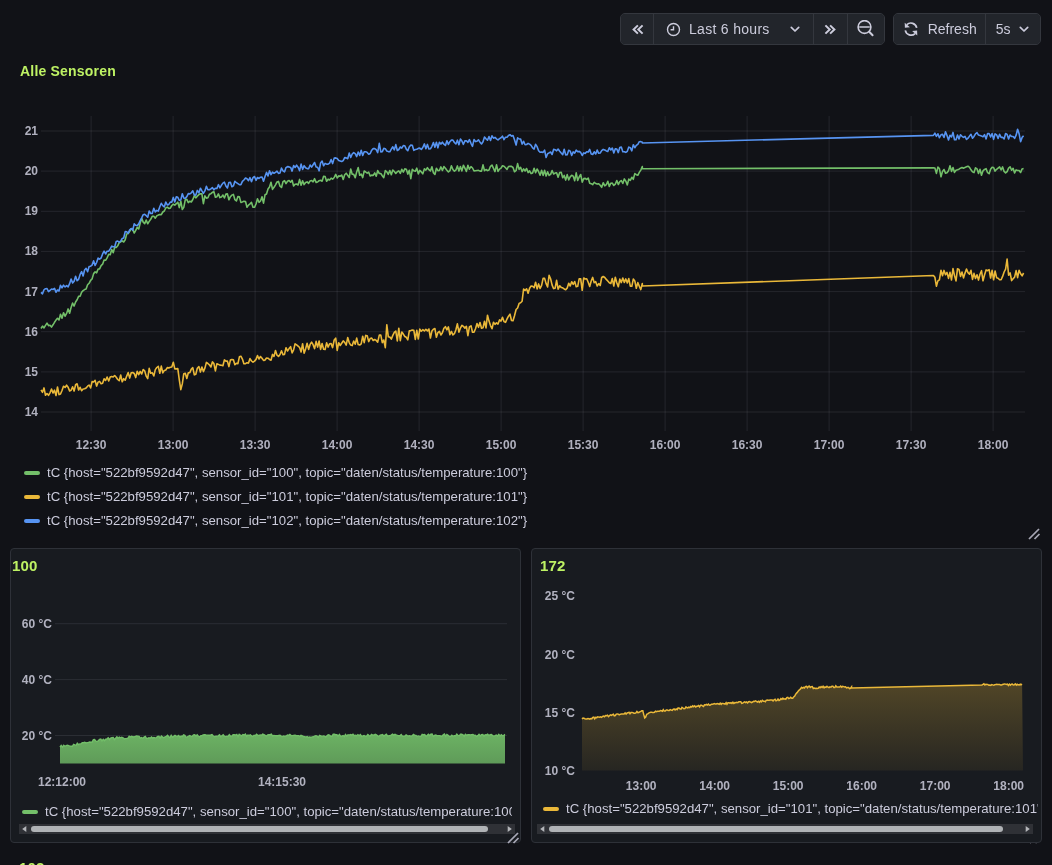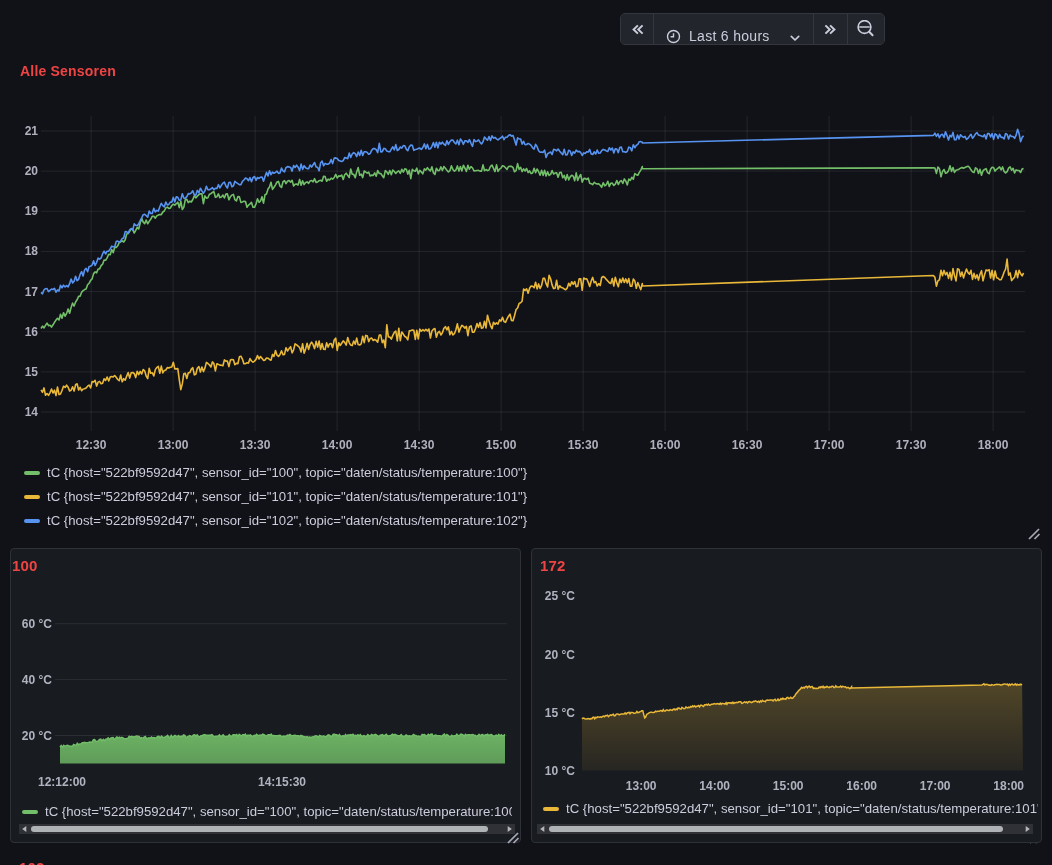--- a/index.html
+++ b/index.html
@@ -1,57 +1,74 @@
 <!DOCTYPE html>
 <html><head><meta charset="utf-8">
 <style>
 * { margin:0; padding:0; box-sizing:border-box; }
 html,body { width:1052px; height:865px; background:#111217; overflow:hidden;
   font-family:"Liberation Sans", sans-serif; }
 .abs { position:absolute; }
 .panel { position:absolute; background:#181b20; border:1px solid #2e3138; border-radius:4px; }
-.ptitle { position:absolute; font-size:15px; font-weight:700; color:#ef4444; letter-spacing:0.2px; }
+.ptitle { position:absolute; font-size:15px; font-weight:700; color:#bef264; letter-spacing:0.2px; }
 .ax { font-family:"Liberation Sans", sans-serif; font-size:12px; font-weight:700; fill:rgba(204,204,220,0.85); }
 .leg { position:absolute; display:flex; align-items:center; font-size:13.2px; color:#ccccdc; white-space:nowrap; }
 .sw { display:inline-block; width:16px; height:4px; border-radius:2px; margin-right:7px; flex:none; }
 .toolbtn { display:flex; align-items:center; background:#22252b; height:30px; }
 .tooltext { color:#ccccdc; font-size:14px; font-weight:500; }
 .grip { position:absolute; width:14px; height:14px; }
 .sbar { position:absolute; height:10px; background:#2f3136; display:flex; align-items:center; }
 .sthumb { position:absolute; top:2px; height:6px; background:#b0b3b6; border-radius:3px; }
 </style></head>
 <body>
 
 <div class="abs" style="left:620px; top:13px; display:flex;">
   <div style="display:flex; border:1px solid #34373e; border-radius:5px; overflow:hidden; background:#22252b;">
     <div class="toolbtn" style="width:33px; justify-content:center; border-right:1px solid #34373e;">
       <svg width="15" height="15" viewBox="0 0 15 15">
           <path d="M7.9 3.4 L3.6 7.5 L7.9 11.6 M12.6 3.4 L8.3 7.5 L12.6 11.6" stroke="#ccccdc" stroke-width="2" fill="none" stroke-linecap="butt" stroke-linejoin="miter"></path>
         </svg>
     </div>
-    <div class="toolbtn" style="padding:0 12px; border-right:1px solid #34373e;align-items:flex-end;">
+    <div class="toolbtn" style="padding:0 12px; border-right:1px solid #34373e;">
       <svg width="15" height="15" viewBox="0 0 16 16" style="margin-right:8px;">
           <circle cx="8" cy="8" r="6.4" stroke="#ccccdc" stroke-width="1.5" fill="none"></circle>
           <path d="M8 4.4 V8.2 H4.9" stroke="#ccccdc" stroke-width="1.5" fill="none" stroke-linecap="butt" stroke-linejoin="miter"></path>
         </svg>
       <span class="tooltext" style="letter-spacing:0.3px;">Last 6 hours</span>
       <svg width="12" height="12" viewBox="0 0 12 12" style="margin-left:19px;">
           <path d="M2.3 4.3 L6 8 L9.7 4.3" stroke="#ccccdc" stroke-width="1.7" fill="none" stroke-linecap="round" stroke-linejoin="round"></path>
         </svg>
     </div>
     <div class="toolbtn" style="width:34px; justify-content:center; border-right:1px solid #34373e;">
       <svg width="15" height="15" viewBox="0 0 15 15">
           <path d="M2.4 3.4 L6.7 7.5 L2.4 11.6 M7.1 3.4 L11.4 7.5 L7.1 11.6" stroke="#ccccdc" stroke-width="2" fill="none" stroke-linecap="butt" stroke-linejoin="miter"></path>
         </svg>
     </div>
     <div class="toolbtn" style="width:36px; justify-content:center;">
       <svg width="18" height="18" viewBox="0 0 18 18">
           <circle cx="7.5" cy="7" r="6.4" stroke="#ccccdc" stroke-width="1.6" fill="none"></circle>
           <line x1="2.2" y1="7" x2="12.8" y2="7" stroke="#ccccdc" stroke-width="1.6"></line>
           <line x1="12.2" y1="11.7" x2="15.6" y2="15.2" stroke="#ccccdc" stroke-width="2" stroke-linecap="round"></line>
+        </svg>
+    </div>
+  </div>
+  <div style="display:flex; border:1px solid #34373e; border-radius:5px; overflow:hidden; background:#22252b; margin-left:8px;">
+    <div class="toolbtn" style="padding:0 8px 0 9px; border-right:1px solid #34373e;">
+      <svg width="16" height="16" viewBox="0 0 16 16" style="margin-right:9px;">
+        <path d="M13.7 6.8 A5.9 5.9 0 0 0 3.9 3.6" stroke="#ccccdc" stroke-width="1.7" fill="none"></path>
+        <path d="M1.7 1.7 L1.9 6.7 L6.9 6.2 Z" fill="#ccccdc"></path>
+        <path d="M2.3 9.4 A5.9 5.9 0 0 0 12.1 12.6" stroke="#ccccdc" stroke-width="1.7" fill="none"></path>
+        <path d="M14.3 14.5 L14.1 9.5 L9.1 10.0 Z" fill="#ccccdc"></path>
+      </svg>
+      <span class="tooltext">Refresh</span>
+    </div>
+    <div class="toolbtn" style="padding:0 10px;">
+      <span class="tooltext">5s</span>
+      <svg width="12" height="12" viewBox="0 0 12 12" style="margin-left:8px;">
+          <path d="M2.3 4.3 L6 8 L9.7 4.3" stroke="#ccccdc" stroke-width="1.7" fill="none" stroke-linecap="round" stroke-linejoin="round"></path>
         </svg>
     </div>
   </div>
 </div>
 
 <div class="ptitle" style="left:20px; top:63px; font-size:14px;">Alle Sensoren</div>
 
 <svg class="abs" style="left:0; top:0;" width="1052" height="545" viewBox="0 0 1052 545">
   <line x1="41.0" y1="412.0" x2="1025.0" y2="412.0" stroke="rgba(204,204,220,0.11)" stroke-width="1"></line>
     <line x1="41.0" y1="371.9" x2="1025.0" y2="371.9" stroke="rgba(204,204,220,0.11)" stroke-width="1"></line>

